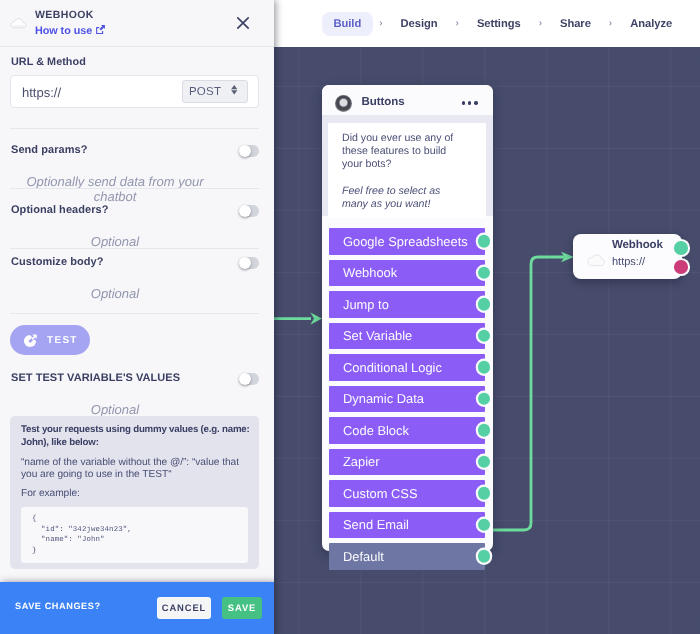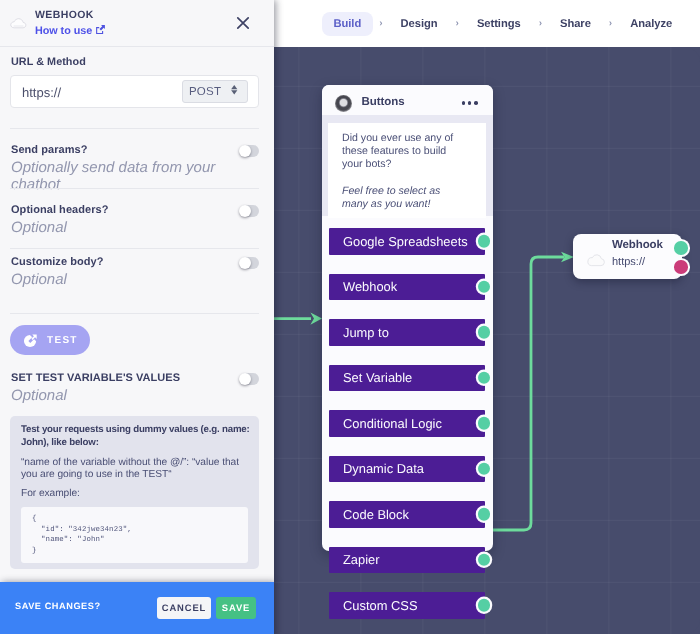--- a/index.html
+++ b/index.html
@@ -28,21 +28,21 @@
       #46464f 40% 62%, #56565f 76%, #3c3c45 92%, rgba(90,90,100,.25) 100%);}
   .bnode-head .ttl{position:absolute;left:39.5px;top:11px;font-size:11.5px;font-weight:700;color:#3b3f63;letter-spacing:-.05px;}
   .bnode-head .dots{position:absolute;left:139.6px;top:16.3px;display:flex;gap:2.9px;cursor:pointer;}
   .bnode-head .dots i{width:3.5px;height:3.5px;border-radius:50%;background:#3b3f63;display:block;}
   .msgwrap{position:absolute;left:0;top:30px;width:171px;height:101px;background:#e8e8f3;}
   .msg{position:absolute;left:6px;top:8px;width:158px;height:95px;box-sizing:border-box;
     background:#fff;padding:9px 17px 0 14px;}
   .msg p{margin:0;font-size:10.6px;line-height:13.2px;color:#4a4f76;}
   .msg p.it{font-style:italic;margin-top:13.5px;}
   .opts{position:absolute;left:7px;top:143px;width:156px;}
-  .opt{height:26.5px;margin-bottom:19px;background:#4c1d95;border-radius:1px;position:relative;
+  .opt{height:26.5px;margin-bottom:5px;background:#8b5cf6;border-radius:1px;position:relative;
     display:flex;align-items:center;cursor:pointer;width:156px;}
   .opt>span:first-child{margin-left:14px;font-size:12.9px;color:#fbfbfe;}
   .opt.def{background:#6e76a4;margin-bottom:0;}
   .opt .pin{position:absolute;left:148.5px;top:50%;transform:translateY(-50%);
     width:12.5px;height:12.5px;border-radius:50%;background:#55cfa4;box-shadow:0 0 0 2.2px #fbfbfe;}
 
   
   .wnode{position:absolute;left:299px;top:187px;width:109px;height:45px;background:#fcfcfe;
     border-radius:8px;box-shadow:0 3px 9px rgba(18,20,42,.40);}
   .wnode .cl{position:absolute;left:11px;top:17px;width:17px;height:11px;}
@@ -91,21 +91,21 @@
   .sel{position:absolute;left:171px;top:4px;width:66px;height:23px;box-sizing:border-box;
     background:#eef0f3;border:1px solid #dadce3;border-radius:3px;display:flex;align-items:center;
     padding:0 0 0 8px;cursor:pointer;}
   .sel>span:first-child{font-size:11.5px;color:#585d7f;letter-spacing:.2px;margin-left:-2px;}
   .sel>span:last-child{margin-left:9px;display:block;}
 
   .divider{height:1px;background:#e6e7ec;margin:14px 10px 0 10px;}
 
   .trow{position:relative;margin:12px 15px 0 11px;padding-right:40px;}
   .trow .t-label{font-size:11px;font-weight:700;color:#3b3f63;letter-spacing:.05px;}
-  .trow .t-sub{font-size:15px;color:#9296ae;font-style:italic;margin-top:3px;letter-spacing:0;}
+  .trow .t-sub{font-size:13px;color:#9296ae;font-style:italic;margin-top:18px;letter-spacing:0;text-align:center;}
   .toggle{position:absolute;right:0;top:1px;width:19.5px;height:11.5px;border-radius:6px;background:#d3d5dc;}
   .toggle i{position:absolute;left:-.4px;top:-.3px;width:12px;height:12px;border-radius:50%;background:#fff;
     box-shadow:0 1px 2.5px rgba(20,20,40,.45);display:block;}
 
   .testbtn{position:absolute;left:10px;top:325px;width:80px;height:30px;border-radius:15px;
     background:#a5a4f2;display:flex;align-items:center;cursor:pointer;}
   .testbtn .ic{margin-left:13px;width:15px;height:15px;display:block;}
   .testbtn .lb{font-size:10px;font-weight:700;color:#fff;letter-spacing:1.3px;margin-left:9px;}
 
   .info{position:absolute;left:10px;top:416px;width:249px;box-sizing:border-box;
@@ -113,21 +113,21 @@
   .info .h{font-size:9.7px;font-weight:700;color:#3b3f63;line-height:12.9px;letter-spacing:-.2px;}
   .info .p{font-size:10.2px;color:#494e74;line-height:12.2px;margin-top:7px;letter-spacing:-.05px;}
   .code{margin-top:7px;margin-right:7px;background:#f8f8fb;border-radius:3px;padding:7px 13px 7px 11px;
     font-family:"Liberation Mono",monospace;font-size:7.4px;color:#50557b;line-height:10.4px;white-space:pre;letter-spacing:.1px;}
 
   
   .savebar{position:absolute;left:0;top:582px;width:274px;height:56px;background:#3b82f6;
     box-shadow:2px 0 7px rgba(15,17,35,.42);z-index:5;}
   .savebar .q{position:absolute;left:15px;top:19px;font-size:9.2px;font-weight:700;color:#fff;
     letter-spacing:.55px;}
-  .savebar .btns{position:absolute;left:157px;top:14.5px;display:flex;gap:5px;}
+  .savebar .btns{position:absolute;left:157px;top:14.5px;display:flex;gap:11px;}
   .btn{height:22px;border-radius:3px;display:flex;align-items:center;justify-content:center;
     font-size:9.4px;font-weight:700;letter-spacing:.9px;cursor:pointer;}
   .btn.cancel{background:#f4f5f7;color:#3b3f63;width:54px;}
   .btn.save{background:#45c184;color:#fff;width:40px;}
 </style>
 </head>
 <body>
 
 <div id="root">
 

